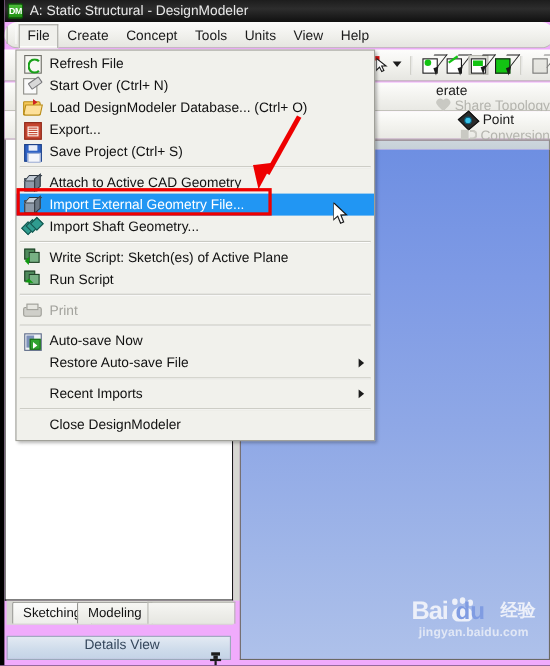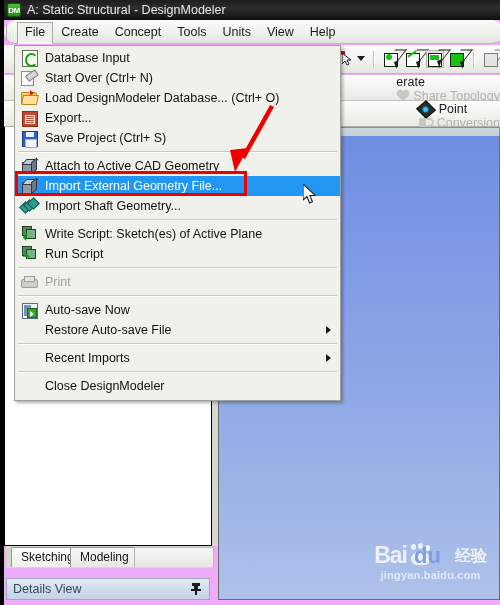--- a/index.html
+++ b/index.html
@@ -100,21 +100,21 @@
   #tab-modeling{left:64px;background:linear-gradient(to bottom,#f7f7f4 0%,#e7e7e2 100%);}
   #tab-rest{position:absolute;left:128px;top:1px;width:80px;height:20px;
     background:linear-gradient(to bottom,#f6f6f3 0%,#e6e6e1 100%);
     border:1px solid #b7b7b1;border-bottom:none;box-sizing:border-box;}
 
   
   #details{
     position:absolute;left:2px;top:578px;width:204px;height:22px;
     background:linear-gradient(to bottom,#e3eaf3 0%,#cfdceb 55%,#c4d3e6 100%);
     border:1px solid #9aa9bb;box-sizing:border-box;
-    display:flex;align-items:center;
+    display:flex;align-items:center;flex-direction:column;
   }
   #details-label{margin-left:6px;font-size:12.5px;color:#35475c;}
   #pin-icon{margin-left:auto;margin-right:8px;width:10px;height:12px;position:relative;}
   #pin-icon i{position:absolute;background:#1b1b1b;}
   #pin-icon i.head{left:1px;top:0;width:8px;height:3px;}
   #pin-icon i.neck{left:3px;top:3px;width:4px;height:3px;}
   #pin-icon i.bar{left:0px;top:6px;width:10px;height:2px;}
   #pin-icon i.tip{left:4px;top:8px;width:2px;height:4px;}
 
   
@@ -368,21 +368,21 @@
       <div id="wm-url">jingyan.baidu.com</div>
     </div>
   </div>
 
   <div id="filemenu">
 
     <div class="mi">
       <span class="mic">
           <span class="ic-refresh"></span>
         </span>
-      <span class="mtext">Database Input</span>
+      <span class="mtext">Refresh File</span>
     </div>
 
     <div class="mi">
       <span class="mic">
           <span class="ic-eraser">
             <span class="pg"></span>
             <span class="er"></span>
           </span>
         </span>
       <span class="mtext">Start Over (Ctrl+ N)</span>

